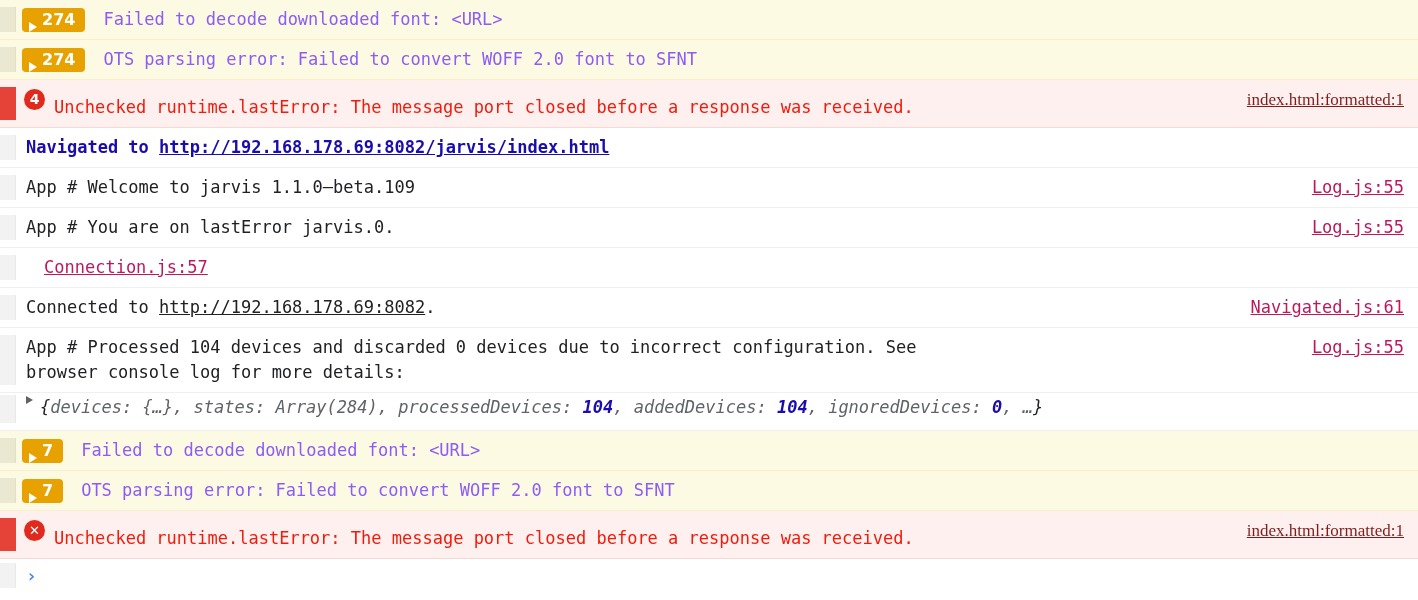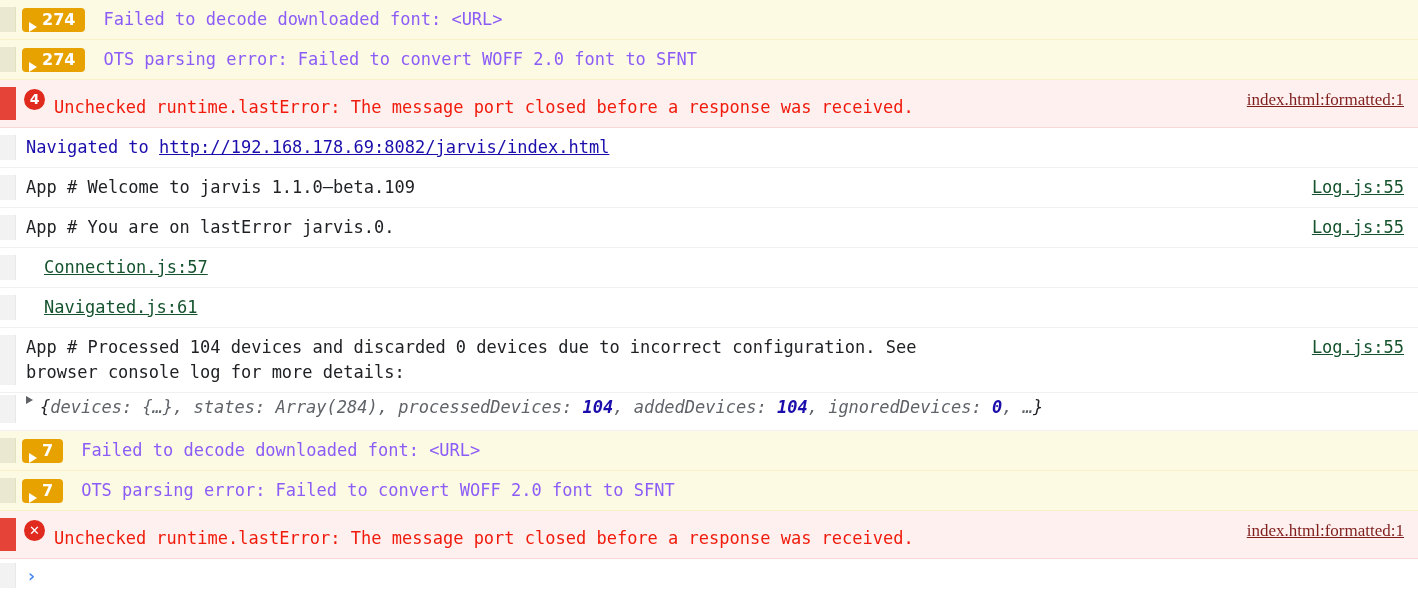--- a/index.html
+++ b/index.html
@@ -56,21 +56,21 @@
   }
   .msg {
     flex: 1 1 auto;
     min-width: 0;
     white-space: pre-wrap;
     word-break: break-word;
   }
   .source {
     flex: 0 0 auto;
     margin-left: 18px;
-    color: #14532d;
+    color: #be185d;
     text-decoration: underline;
     white-space: nowrap;
     cursor: pointer;
     align-self: flex-start;
   }
 
   
   .row.warn {
     background: #fdfae3;
     border-bottom: 1px solid #f7f0c8;
@@ -132,21 +132,21 @@
     font-family: "DejaVu Sans", "Liberation Sans", sans-serif;
     display: inline-flex;
     align-items: center;
     justify-content: center;
     cursor: pointer;
     box-sizing: border-box;
   }
   .badge-err.xmark { font-size: 13px; line-height: 1; }
 
   
-  .row.nav .msg { color: #1a0dab; }
+  .row.nav .msg { color: #1a0dab; font-weight: bold; }
   .nav-url {
     color: #1a0dab;
     text-decoration: underline;
     cursor: pointer;
   }
 
   
   .log-url {
     color: #202124;
     text-decoration: underline;
@@ -257,20 +257,21 @@
       </div>
       <div class="row log">
         <div class="gutter"></div>
         <div class="body">
           <span class="source">Connection.js:57</span>
         </div>
       </div>
       <div class="row log">
         <div class="gutter"></div>
         <div class="body">
+          <span class="msg"><span>Connected to </span><span class="log-url">http://192.168.178.69:8082</span><span>.</span></span>
           <span class="source">Navigated.js:61</span>
         </div>
       </div>
       <div class="row log multiline">
         <div class="gutter"></div>
         <div class="body">
           <span class="msg">App # Processed 104 devices and discarded 0 devices due to incorrect configuration. See
 browser console log for more details:</span>
           <span class="source">Log.js:55</span>
         </div>

